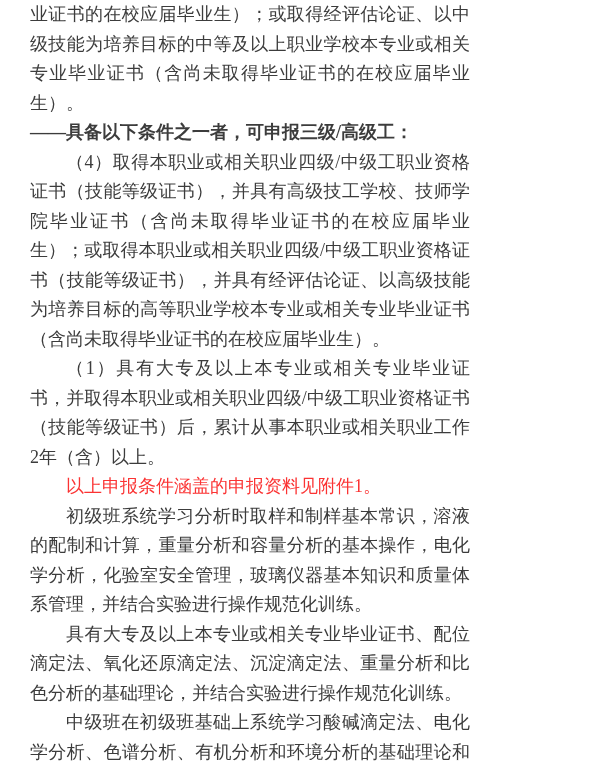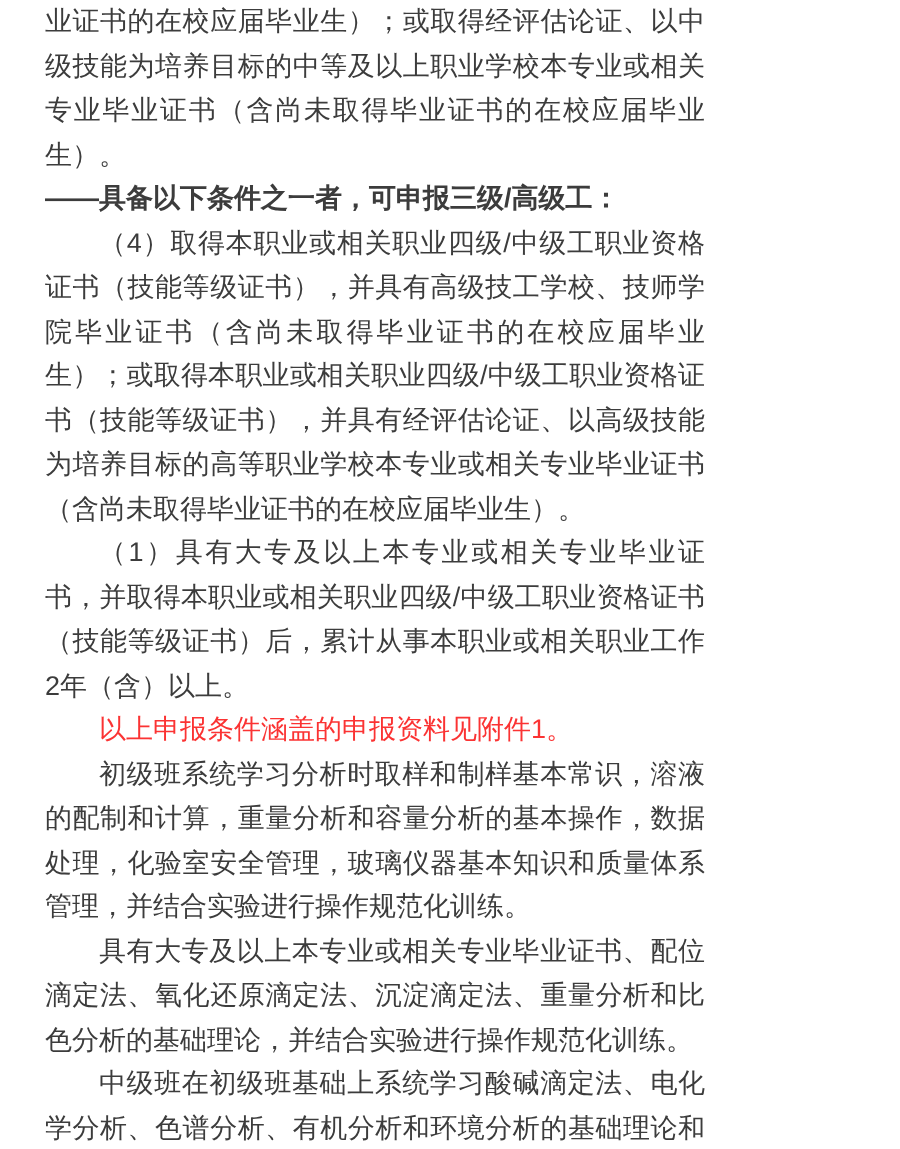--- a/index.html
+++ b/index.html
@@ -12,21 +12,21 @@
     height: 766px;
     overflow: hidden;
   }
   .page {
     box-sizing: border-box;
     width: 500px;
     height: 766px;
     padding: 0 30px;
     overflow: hidden;
     background: var(--background, #ffffff);
-    font-family: Liberation Sans, sans-serif;
+    font-family: Liberation Serif, serif;
     font-size: 18px;
     line-height: 29.5px;
     color: var(--text, #3c3c3c);
     text-align: justify;
     text-justify: inter-ideograph;
   }
   .page p {
     margin: 0;
     padding: 0;
   }
@@ -49,18 +49,18 @@
   <p class="body bold">——具备以下条件之一者，可申报三级/高级工：</p>
 
 
   <p class="body indent">（4）取得本职业或相关职业四级/中级工职业资格证书（技能等级证书），并具有高级技工学校、技师学院毕业证书（含尚未取得毕业证书的在校应届毕业生）；或取得本职业或相关职业四级/中级工职业资格证书（技能等级证书），并具有经评估论证、以高级技能为培养目标的高等职业学校本专业或相关专业毕业证书（含尚未取得毕业证书的在校应届毕业生）。</p>
 
   <p class="body indent">（1）具有大专及以上本专业或相关专业毕业证书，并取得本职业或相关职业四级/中级工职业资格证书（技能等级证书）后，累计从事本职业或相关职业工作2年（含）以上。</p>
 
   <p class="body indent red">以上申报条件涵盖的申报资料见附件1。</p>
 
 
-  <p class="body indent">初级班系统学习分析时取样和制样基本常识，溶液的配制和计算，重量分析和容量分析的基本操作，数据处理，化验室安全管理，玻璃仪器基本知识和质量体系管理，并结合实验进行操作规范化训练。</p>
+  <p class="body indent">初级班系统学习分析时取样和制样基本常识，溶液的配制和计算，重量分析和容量分析的基本操作，电化学分析，化验室安全管理，玻璃仪器基本知识和质量体系管理，并结合实验进行操作规范化训练。</p>
 
   <p class="body indent">具有大专及以上本专业或相关专业毕业证书、配位滴定法、氧化还原滴定法、沉淀滴定法、重量分析和比色分析的基础理论，并结合实验进行操作规范化训练。</p>
 
   <p class="body indent">中级班在初级班基础上系统学习酸碱滴定法、电化学分析、色谱分析、有机分析和环境分析的基础理论和实验技术。</p>
 </div>
 
 </body></html>

